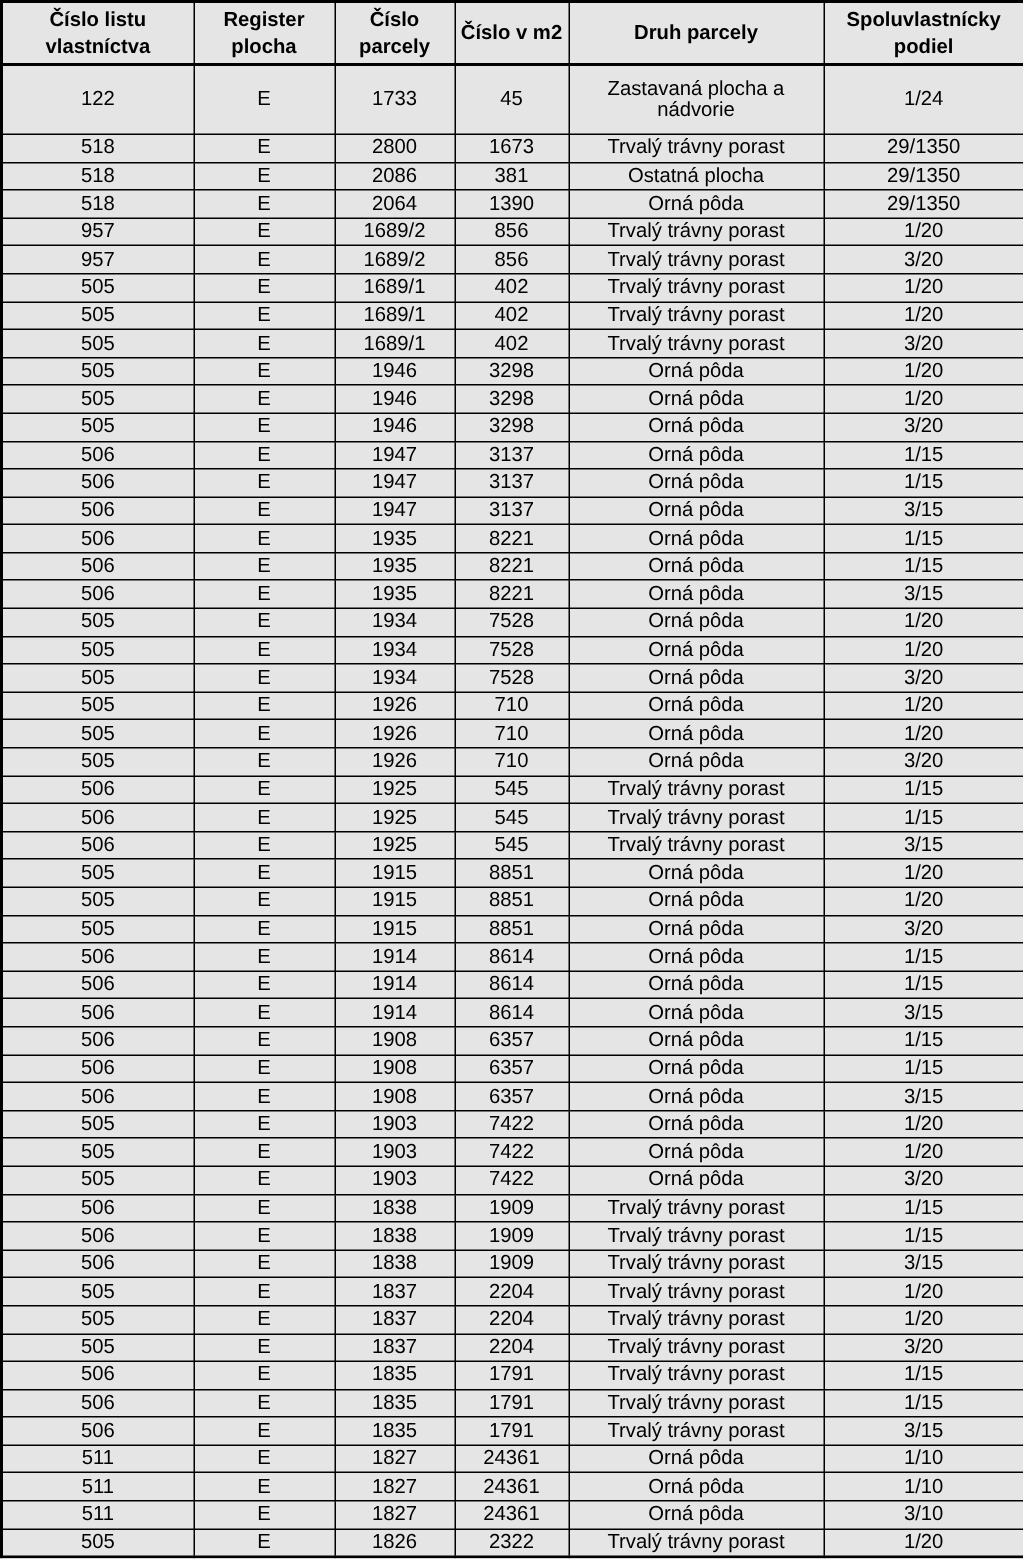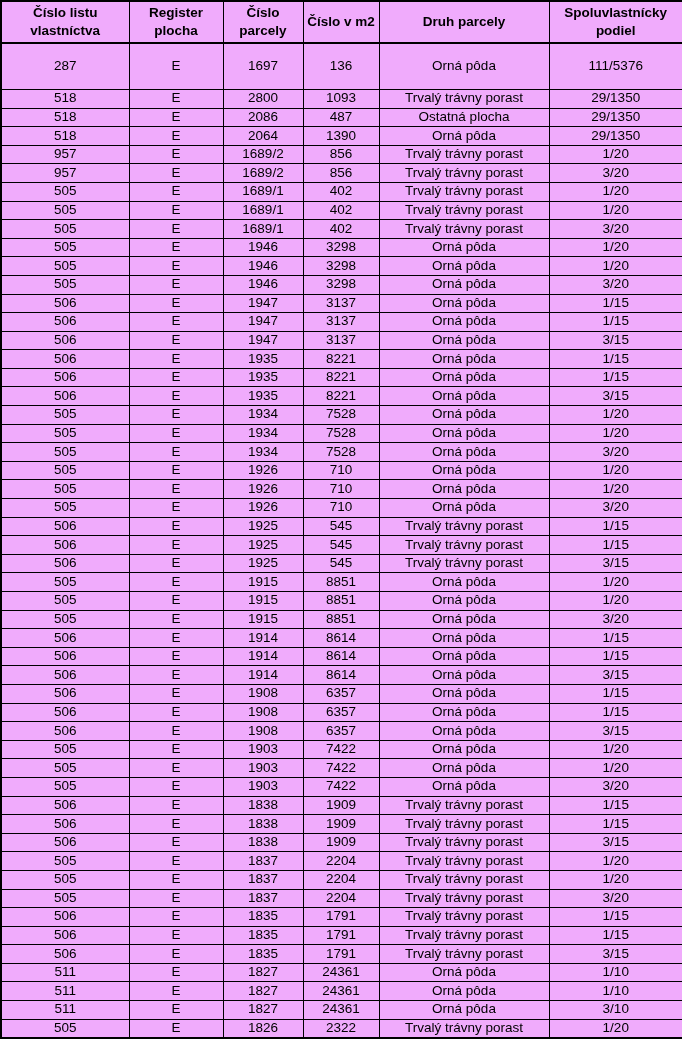--- a/index.html
+++ b/index.html
@@ -7,21 +7,21 @@
     padding: 0;
     background: #ffffff;
   }
   body {
     font-family: "Liberation Sans", sans-serif;
     color: #000000;
   }
   .page {
     width: 682px;
     height: 1039px;
-    background: #f0abfc;
+    background: #e5e5e5;
     box-sizing: border-box;
     overflow: hidden;
   }
   table.registry {
     width: 682px;
     height: 1039px;
     border-collapse: collapse;
     table-layout: fixed;
     border: 2px solid #000000;
   }
@@ -69,40 +69,40 @@
         <th>Číslo listu vlastníctva</th>
         <th>Register plocha</th>
         <th>Číslo parcely</th>
         <th>Číslo v m2</th>
         <th>Druh parcely</th>
         <th>Spoluvlastnícky podiel</th>
       </tr>
     </thead>
     <tbody id="table-body">
         <tr>
-          <td>287</td>
-          <td>E</td>
-          <td>1697</td>
-          <td>136</td>
-          <td>Orná pôda</td>
-          <td>111/5376</td>
+          <td>122</td>
+          <td>E</td>
+          <td>1733</td>
+          <td>45</td>
+          <td>Zastavaná plocha a nádvorie</td>
+          <td>1/24</td>
         </tr>
         <tr>
           <td>518</td>
           <td>E</td>
           <td>2800</td>
-          <td>1093</td>
+          <td>1673</td>
           <td>Trvalý trávny porast</td>
           <td>29/1350</td>
         </tr>
         <tr>
           <td>518</td>
           <td>E</td>
           <td>2086</td>
-          <td>487</td>
+          <td>381</td>
           <td>Ostatná plocha</td>
           <td>29/1350</td>
         </tr>
         <tr>
           <td>518</td>
           <td>E</td>
           <td>2064</td>
           <td>1390</td>
           <td>Orná pôda</td>
           <td>29/1350</td>

